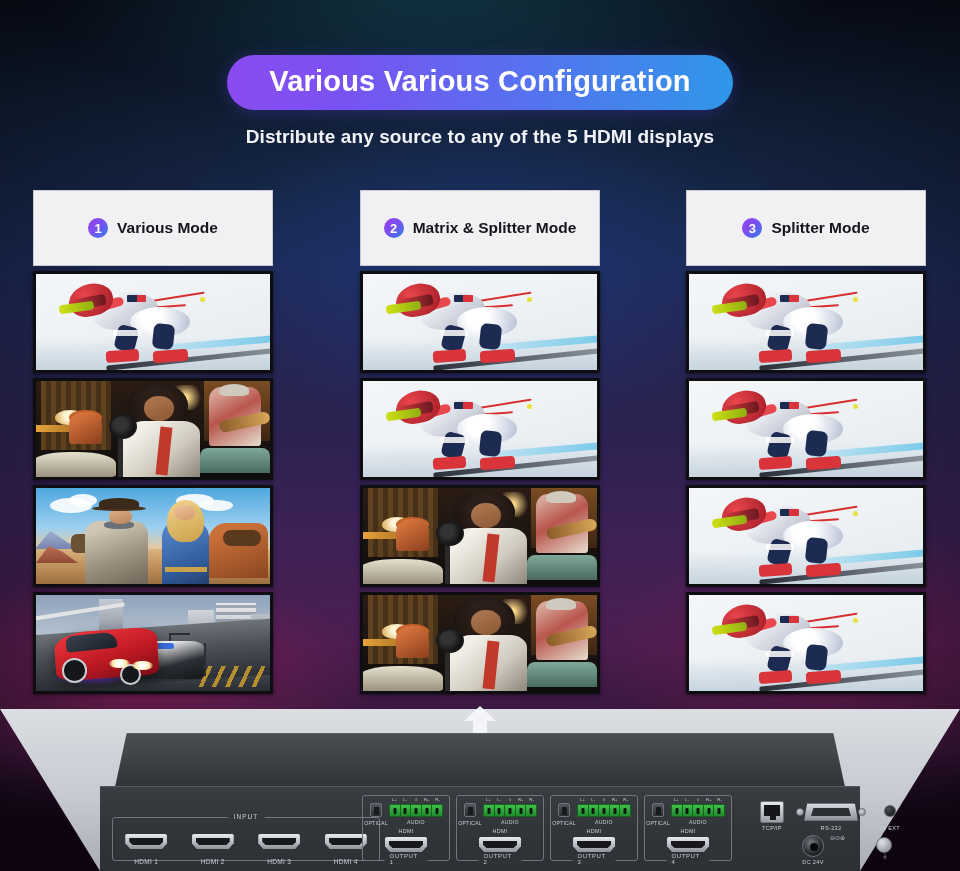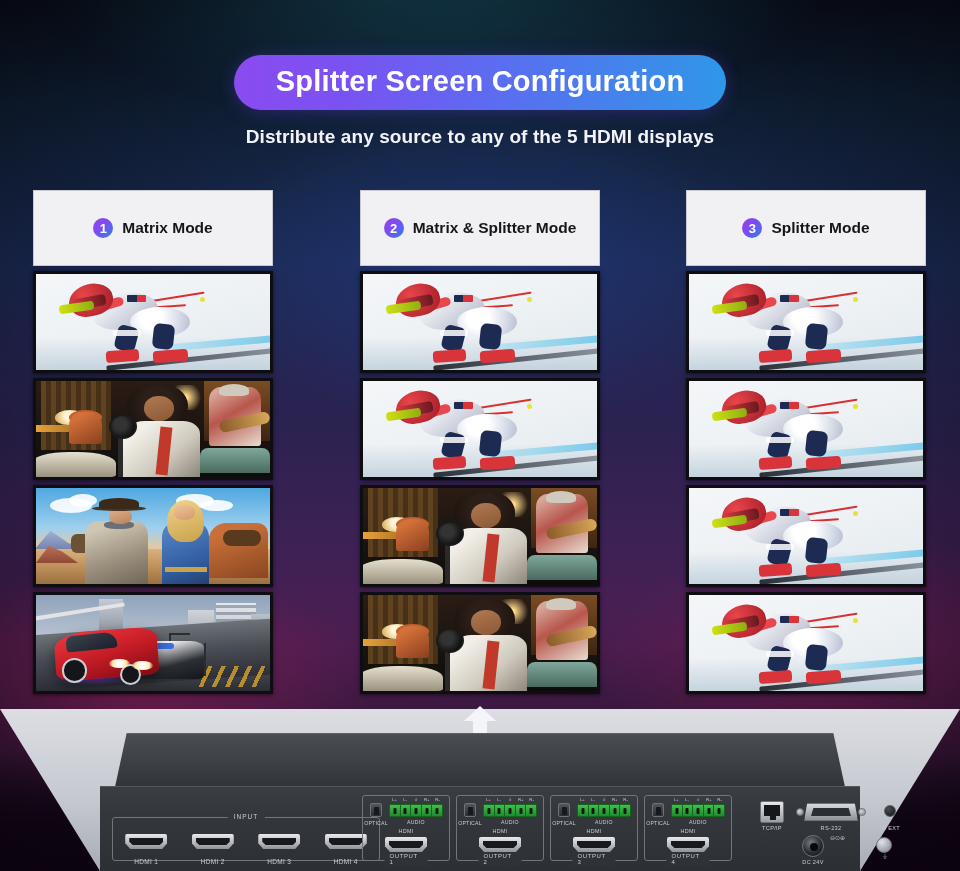--- a/index.html
+++ b/index.html
@@ -432,30 +432,30 @@
     <linearGradient id="stageG" x1="0" y1="0" x2="0" y2="1">
       <stop offset="0%" stop-color="#dcdee3"></stop>
       <stop offset="55%" stop-color="#c6c9d0"></stop>
       <stop offset="100%" stop-color="#a8acb5"></stop>
     </linearGradient>
   </defs>
   <polygon points="0,18 960,18 860,180 100,180" fill="url(#stageG)"></polygon>
 </svg>
 
 <div id="header">
-  <div class="title-pill">Splitter Screen Configuration</div>
+  <div class="title-pill">Various Various Configuration</div>
   <div class="subtitle">Distribute any source to any of the 5 HDMI displays</div>
 </div>
 
 <div id="columns">
 
   <div class="col col-1">
     <div class="mode-head">
       <div class="badge">1</div>
-      <div class="mode-label">Matrix Mode</div>
+      <div class="mode-label">Various Mode</div>
     </div>
     <div class="screens">
 
       <div class="screen">
         <div class="scene sc-ski">
           <div class="snowshade"></div>
             <div class="bluetrack"></div>
           <div class="ski"></div>
             <div class="pole p1"></div>
             <div class="pole p2"></div>

